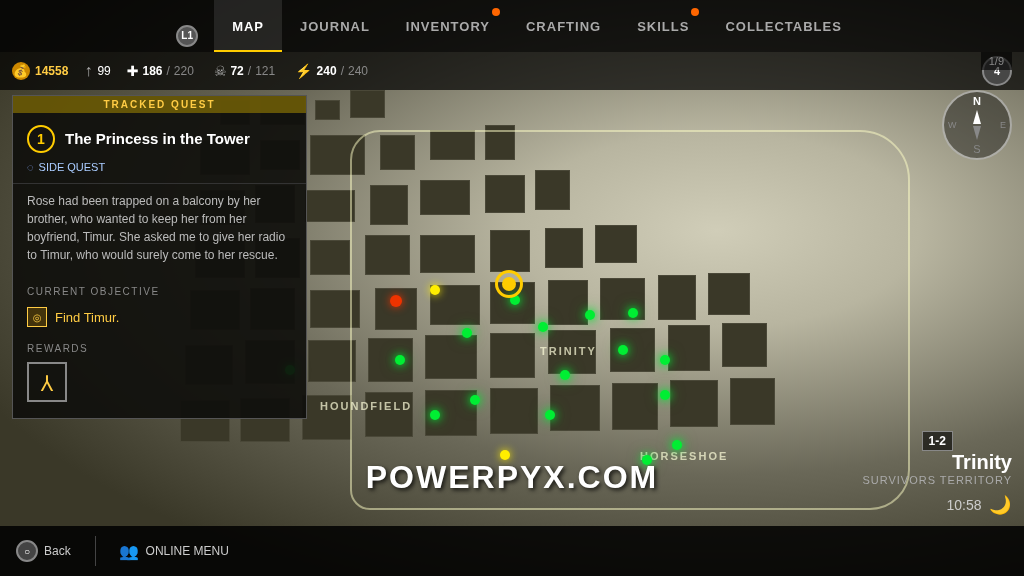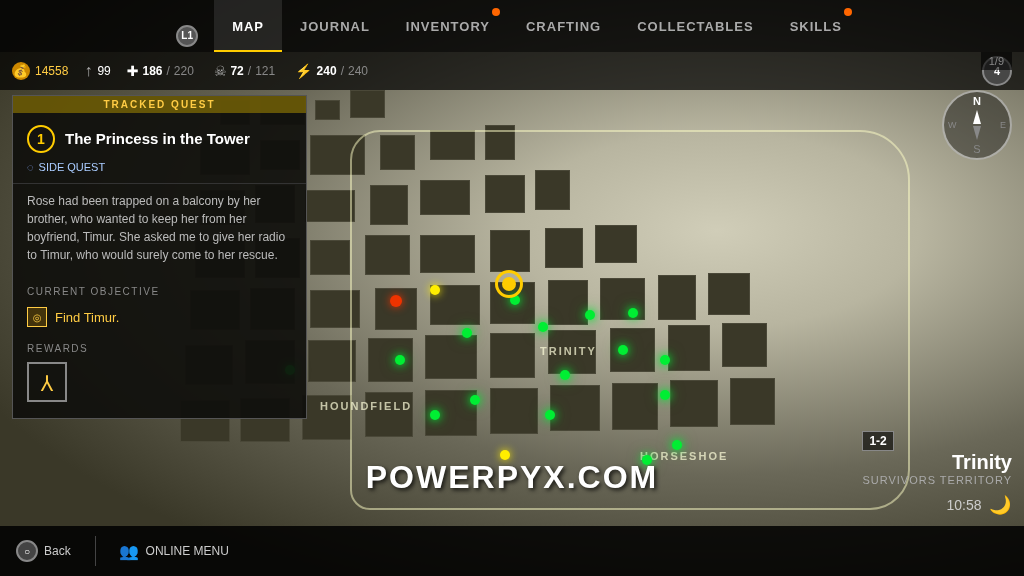--- a/index.html
+++ b/index.html
@@ -720,36 +720,36 @@
     <div class="nav-tab">
       <span>JOURNAL</span>
     </div>
     <div class="nav-tab" style="position:relative;">
       <span>INVENTORY</span>
       <div class="badge"></div>
     </div>
     <div class="nav-tab">
       <span>CRAFTING</span>
     </div>
-    <div class="nav-tab">
-      <span>COLLECTABLES</span>
-    </div>
     <div class="nav-tab" style="position:relative;">
       <span>SKILLS</span>
       <div class="badge"></div>
     </div>
+    <div class="nav-tab">
+      <span>COLLECTABLES</span>
+    </div>
   </div>
 
 </div>
 
 <div id="hud-bar">
 
   <div class="hud-item">
     <div class="hud-icon" style="background:#cc8800;font-size:12px;">💰</div>
-    <span style="color:#ffcc44;font-weight:normal;">14558</span>
+    <span style="color:#ffcc44;font-weight:bold;">14558</span>
   </div>
 
   <div class="hud-item">
     <span style="color:#aaa;font-size:16px;">↑</span>
     <span style="color:#fff;">99</span>
   </div>
 
   <div class="hud-stats">
 
     <div class="stat-item">
@@ -817,21 +817,21 @@
     <span class="compass-n">N</span>
     <span class="compass-s">S</span>
     <span class="compass-e">E</span>
     <span class="compass-w">W</span>
     <div class="compass-needle-n"></div>
     <div class="compass-needle-s"></div>
   </div>
 </div>
 
 <div id="territory-panel">
-  <div style="display:flex;align-items:center;justify-content:flex-start;gap:8px;">
+  <div style="display:flex;align-items:center;justify-content:center;gap:8px;">
     <div class="badge-box">
       <span>1</span>-<span>2</span>
     </div>
   </div>
   <div class="territory-name">Trinity</div>
   <div class="territory-sub">SURVIVORS TERRITORY</div>
 </div>
 
 <div id="time-panel">
   <span>10:58</span>

